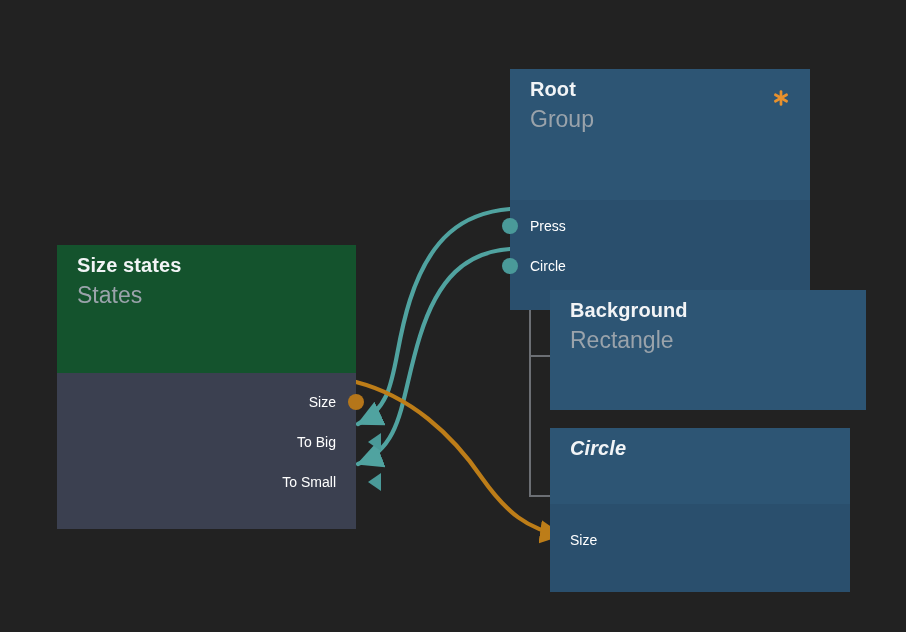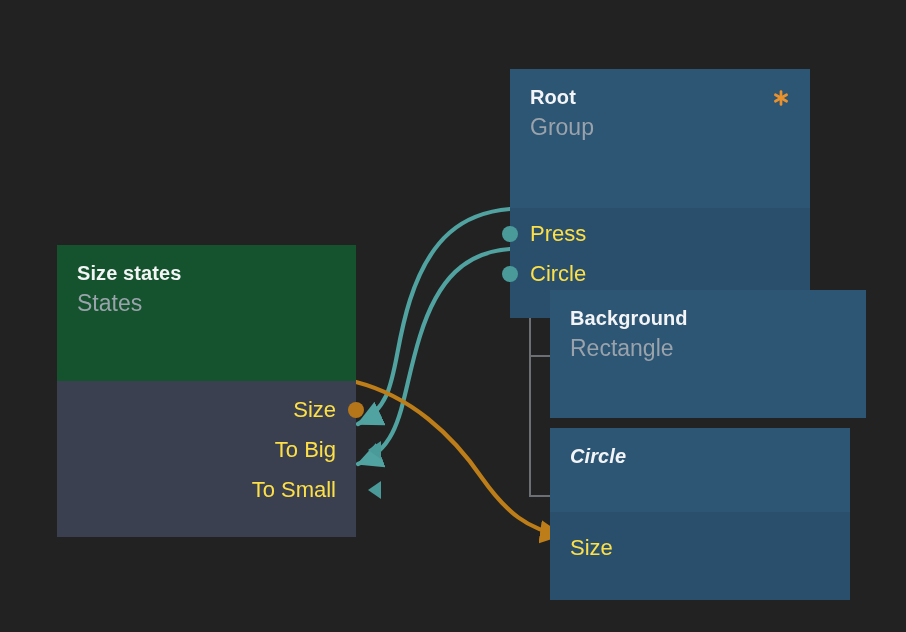--- a/index.html
+++ b/index.html
@@ -32,21 +32,21 @@
   }
 
   
   .node {
     position: absolute;
     box-sizing: border-box;
     overflow: visible;
   }
   .node-header {
     position: relative;
-    padding: 16px 20px 14px 20px;
+    padding: 8px 20px 14px 20px;
   }
   .node-title {
     font-size: 20px;
     font-weight: bold;
     color: #f2f4f6;
     line-height: 24px;
     letter-spacing: 0.1px;
   }
   .node-subtitle {
     font-size: 23px;
@@ -88,22 +88,22 @@
   }
   .port-row.left-label {
     justify-content: flex-start;
     padding-left: 20px;
   }
   .port-row.right-label {
     justify-content: flex-end;
     padding-right: 20px;
   }
   .port-label {
-    font-size: 22px;
-    color: #fde047;
+    font-size: 14px;
+    color: #ffffff;
     line-height: 20px;
     white-space: nowrap;
   }
   .port-dot {
     position: absolute;
     width: 16px;
     height: 16px;
     border-radius: 50%;
   }
   .port-dot.teal   { background: #4a9a99; }

